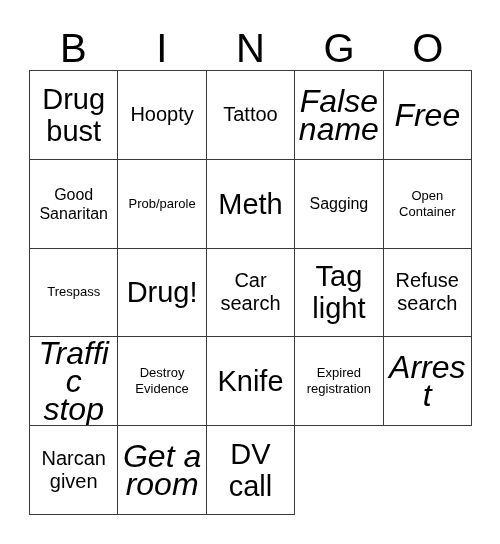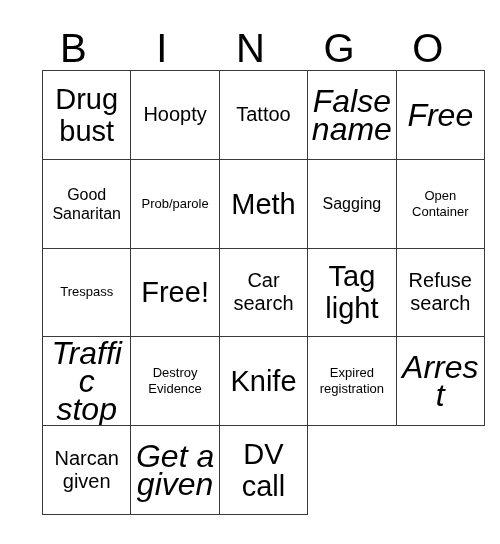--- a/index.html
+++ b/index.html
@@ -35,21 +35,21 @@
     text-align: center;
     font-size: 40px;
     line-height: 44px;
     font-weight: 400;
     letter-spacing: 0px;
     color: #000000;
   }
   
   #grid {
     position: absolute;
-    left: 42px;
+    left: 29px;
     top: 70px;
     width: 443px;
     height: 445px;
     display: grid;
     grid-template-columns: repeat(5, 1fr);
     grid-template-rows: repeat(5, 1fr);
     border-top: 1px solid #3a3a3a;
     border-left: 1px solid #3a3a3a;
     box-sizing: border-box;
     background: #ffffff;
@@ -130,21 +130,21 @@
       </div>
     <div class="cell">
         <span class="cell-text fs-xs">Open
 Container</span>
       </div>
 
     <div class="cell">
         <span class="cell-text fs-xs">Trespass</span>
       </div>
     <div class="cell">
-        <span class="cell-text fs-xl">Free!</span>
+        <span class="cell-text fs-xl">Drug!</span>
       </div>
     <div class="cell">
         <span class="cell-text fs-md">Car
 search</span>
       </div>
     <div class="cell">
         <span class="cell-text fs-xl">Tag
 light</span>
       </div>
 
@@ -170,21 +170,21 @@
       </div>
     <div class="cell">
         <span class="cell-text fs-lg">Arrest</span>
       </div>
     <div class="cell">
         <span class="cell-text fs-md">Narcan
 given</span>
       </div>
     <div class="cell">
         <span class="cell-text fs-lg">Get a
-given</span>
+room</span>
       </div>
     <div class="cell">
         <span class="cell-text fs-xl">DV
 call</span>
       </div>
   </div>
 
 </div>
 
 </body></html>

